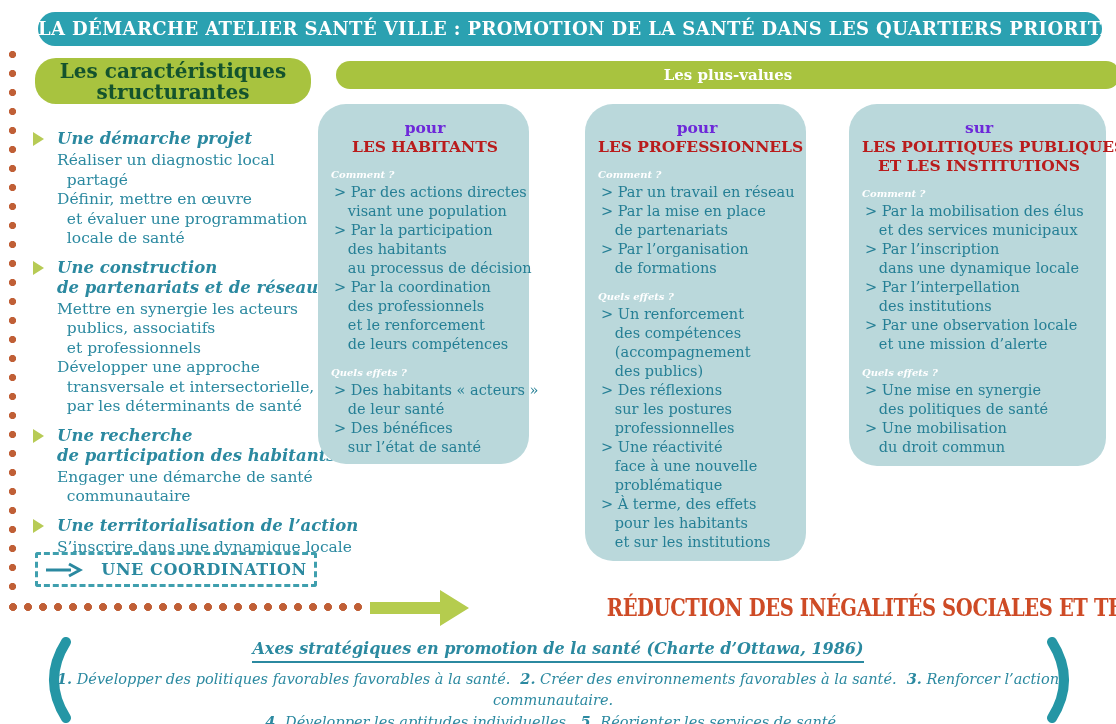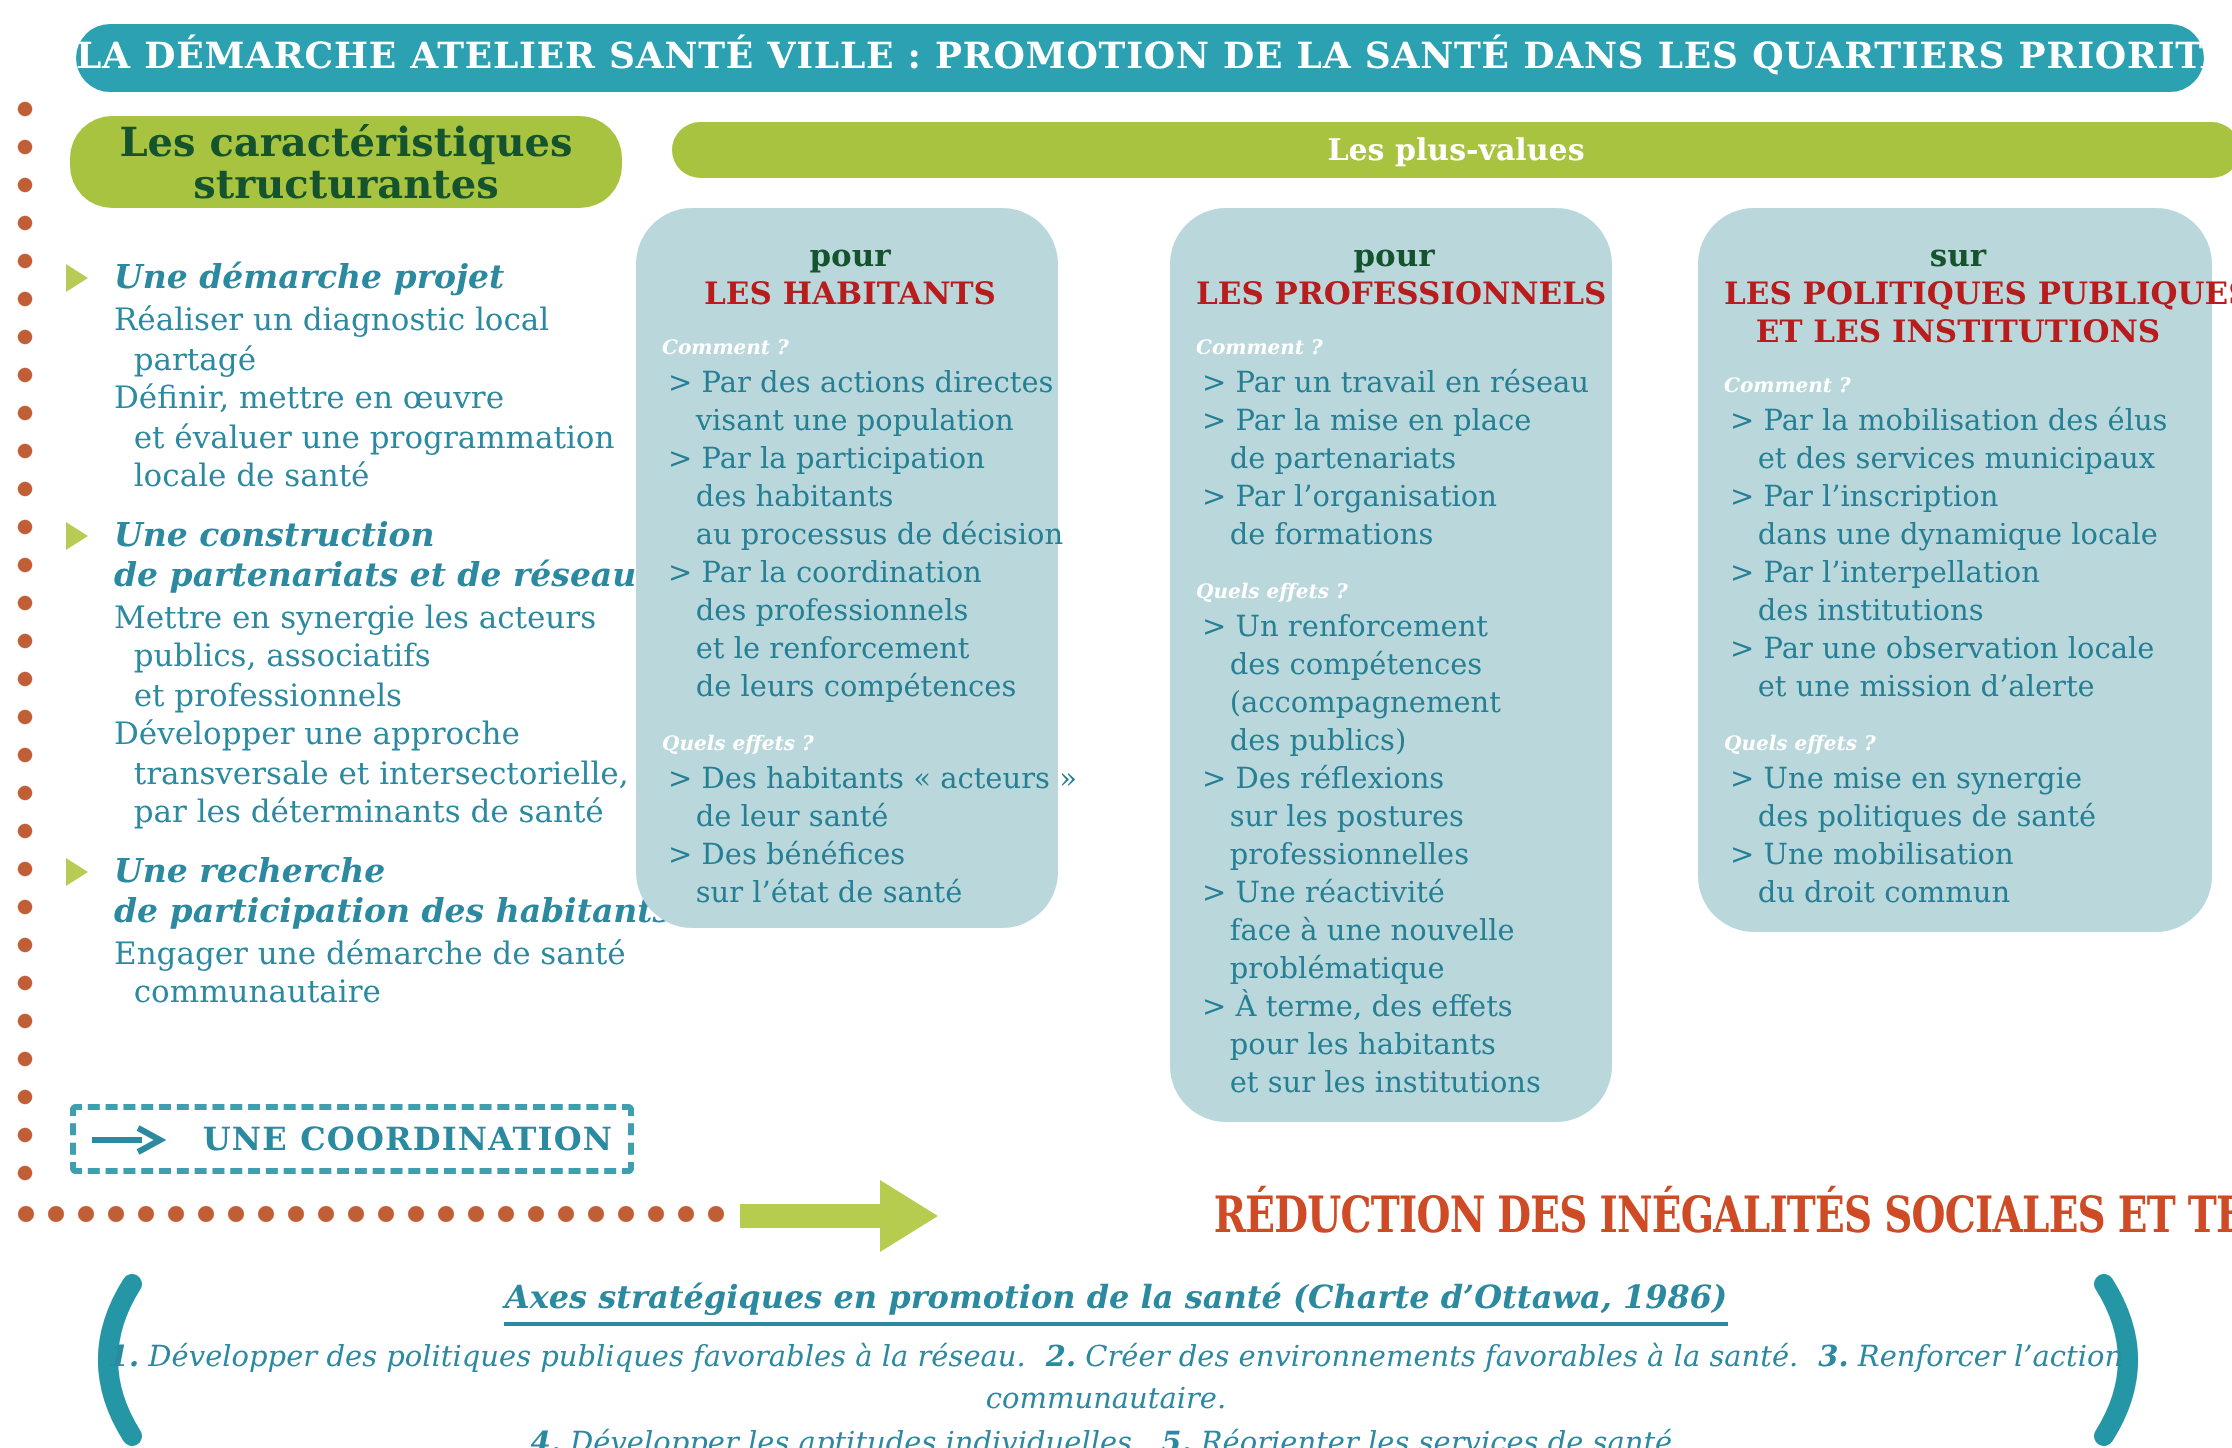--- a/index.html
+++ b/index.html
@@ -74,21 +74,21 @@
     color: #fff; font-weight: bold; font-size: 15px;
     text-align: center; line-height: 28px;
   }
   .pv-box {
     position: absolute; background: #bad8db; border-radius: 28px;
     padding: 15px 10px 14px 13px;
   }
   .pv-box1 { left: 318px; top: 104px; width: 211px; height: 360px; }
   .pv-box2 { left: 585px; top: 104px; width: 221px; height: 457px; }
   .pv-box3 { left: 849px; top: 104px; width: 257px; height: 362px; }
-  .pv-prep { text-align: center; color: #14532d; font-weight: bold; font-size: 15.5px; line-height: 18px; }
+  .pv-prep { text-align: center; color: #6d28d9; font-weight: bold; font-size: 15.5px; line-height: 18px; }
   .pv-title {
     text-align: center; color: #b91c1c; font-weight: bold; font-size: 15.5px;
     line-height: 19px; white-space: pre; margin-bottom: 6px;
   }
   .pv-section-label {
     color: #ffffff; font-weight: bold; font-style: italic;
     font-size: 10px; margin-top: 13px; margin-bottom: 3px;
   }
   .pv-items {
     color: #257f95; font-size: 14.5px; line-height: 19px; white-space: pre;
@@ -153,20 +153,24 @@
   et professionnels
 Développer une approche
   transversale et intersectorielle,
   par les déterminants de santé</div>
     </div>
     <div class="left-item">
       <div class="left-item-title"><span class="tri"></span><span>Une recherche
 de participation des habitants</span></div>
       <div class="left-item-body">Engager une démarche de santé
   communautaire</div>
+    </div>
+    <div class="left-item">
+      <div class="left-item-title"><span class="tri"></span><span>Une territorialisation de l’action</span></div>
+      <div class="left-item-body">S’inscrire dans une dynamique locale</div>
     </div>
   </div>
 
   <div class="coordination-box">
     <svg class="icon-svg" width="38" height="16" viewBox="0 0 38 16">
       <line x1="1" y1="8" x2="26" y2="8" stroke="#2b89a0" stroke-width="3"></line>
       <polyline points="24,2 35,8 24,14" fill="none" stroke="#2b89a0" stroke-width="3"></polyline>
     </svg>
     <span class="coordination-label">UNE COORDINATION</span>
   </div>
@@ -250,20 +254,20 @@
   </svg>
   <svg class="paren icon-svg" style="left:1042px; top:637px;" width="44" height="86" viewBox="0 0 44 86">
     <path d="M10 5 Q34 43 10 81" stroke="#2596a5" stroke-width="10" fill="none" stroke-linecap="round"></path>
   </svg>
 
   <div class="axes">
     <div>
       <span class="axes-title">Axes stratégiques en promotion de la santé (Charte d’Ottawa, 1986)</span>
     </div>
     <div class="axes-line">
-      <span class="seg"><span class="num">1.</span> <span>Développer des politiques publiques favorables à la réseau.</span></span><span class="seg"><span class="num">2.</span> <span>Créer des environnements favorables à la santé.</span></span><span class="seg"><span class="num">3.</span> <span>Renforcer l’action communautaire.</span></span>
+      <span class="seg"><span class="num">1.</span> <span>Développer des politiques favorables favorables à la santé.</span></span><span class="seg"><span class="num">2.</span> <span>Créer des environnements favorables à la santé.</span></span><span class="seg"><span class="num">3.</span> <span>Renforcer l’action communautaire.</span></span>
     </div>
     <div class="axes-line" style="margin-top:0;">
       <span class="seg"><span class="num">4.</span> <span>Développer les aptitudes individuelles.</span></span><span class="seg"><span class="num">5.</span> <span>Réorienter les services de santé.</span></span>
     </div>
   </div>
 
 </div>
 
 </body></html>

